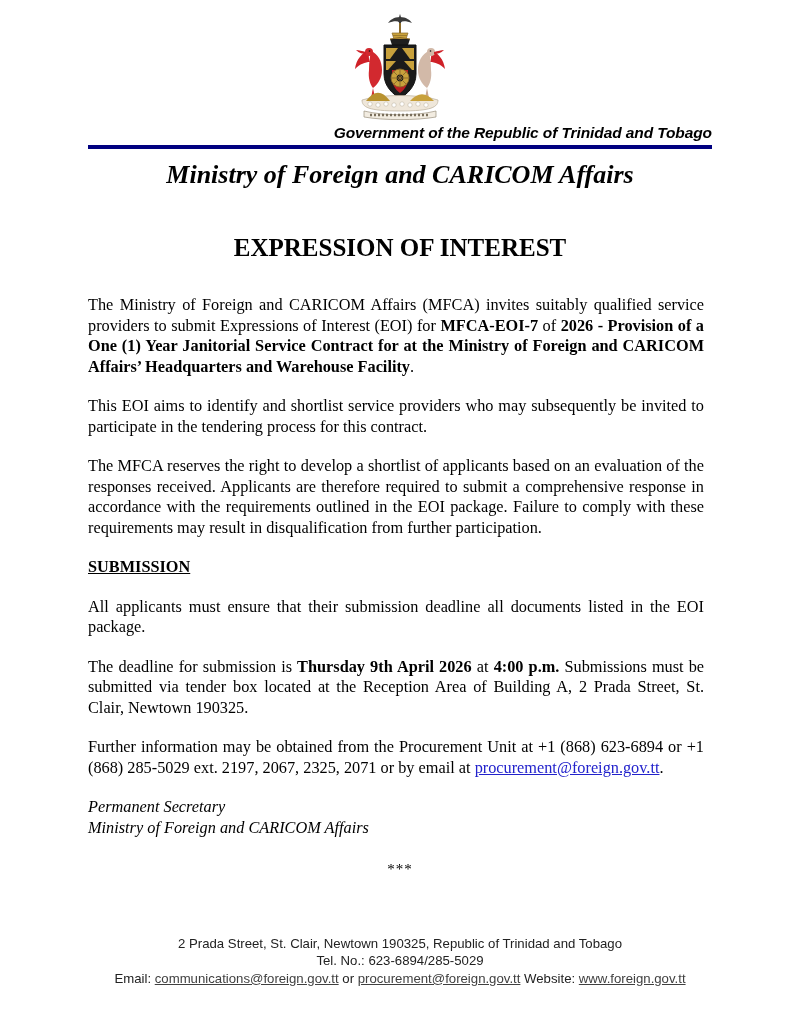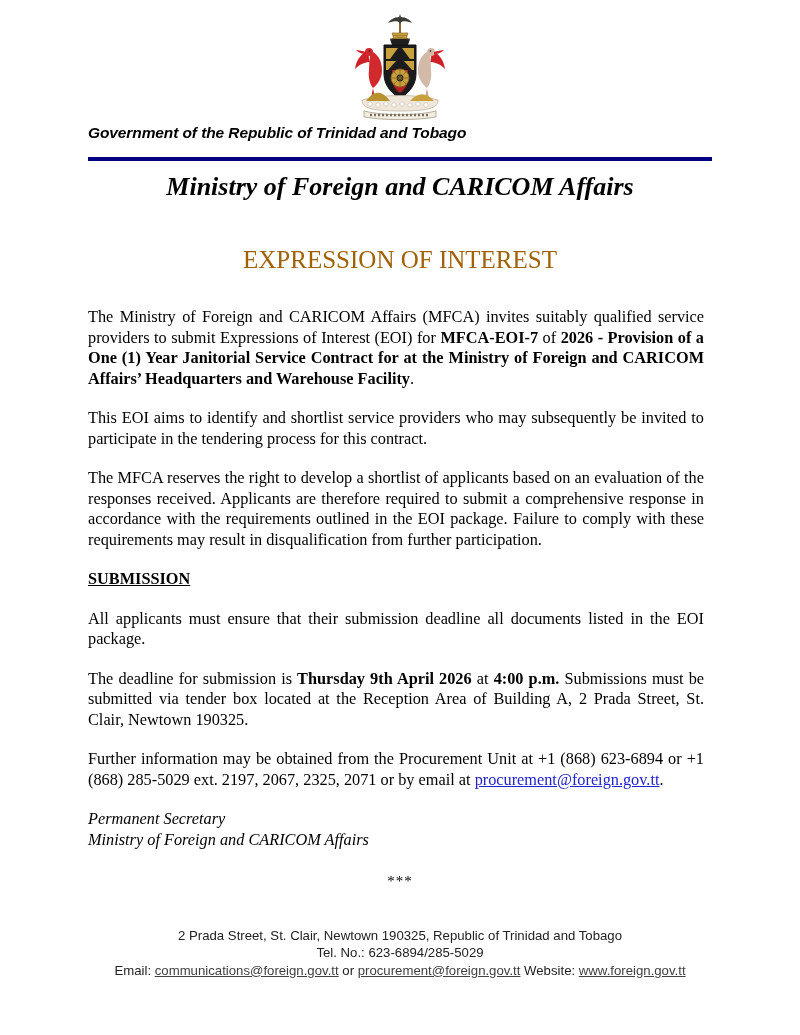--- a/index.html
+++ b/index.html
@@ -30,52 +30,52 @@
     height: 112px;
   }
   .crest {
     display: inline-block;
     width: 120px;
     height: 108px;
   }
 
   
   .gov-line {
-    text-align: left;
+    text-align: right;
     font-family: "Liberation Sans", sans-serif;
     font-weight: bold;
     font-style: italic;
     font-size: 15.5px;
     letter-spacing: -0.1px;
     line-height: 18px;
     margin: 0;
-    padding-bottom: 15px;
+    padding-bottom: 3px;
   }
   .rule {
     height: 4px;
     background: #000080;
     margin: 0 0 6px 0;
   }
   .ministry-line {
     text-align: center;
     font-family: "Liberation Serif", serif;
     font-weight: bold;
     font-style: italic;
     font-size: 26px;
     line-height: 32px;
     margin: 0;
     padding-top: 4px;
   }
   .eoi-title {
     text-align: center;
     font-family: "Liberation Serif", serif;
-    font-weight: normal;
+    font-weight: bold;
     font-size: 25px;
     line-height: 30px;
-    color: #a16207;
+    color: #000000;
     margin: 0;
     padding-top: 42px;
   }
 
   
   .body-text {
     padding-top: 32px;
   }
   p.para {
     font-size: 16.3px;
@@ -110,21 +110,21 @@
     margin: 0;
     padding-top: 22px;
     letter-spacing: 1px;
   }
 
   
   .footer {
     position: absolute;
     left: 0;
     right: 0;
-    bottom: 56px;
+    bottom: 48px;
     text-align: center;
     font-family: "Liberation Sans", sans-serif;
     font-size: 13.2px;
     line-height: 17.5px;
     color: #222222;
   }
   .footer a.link { color: #404040; }
 </style>
 </head>
 <body>

